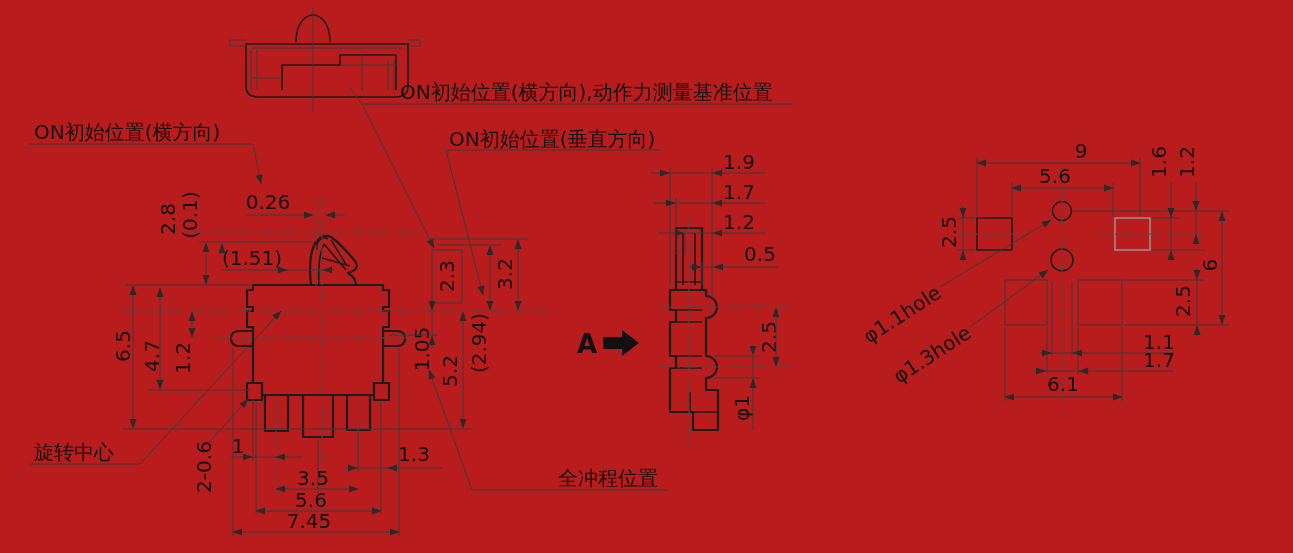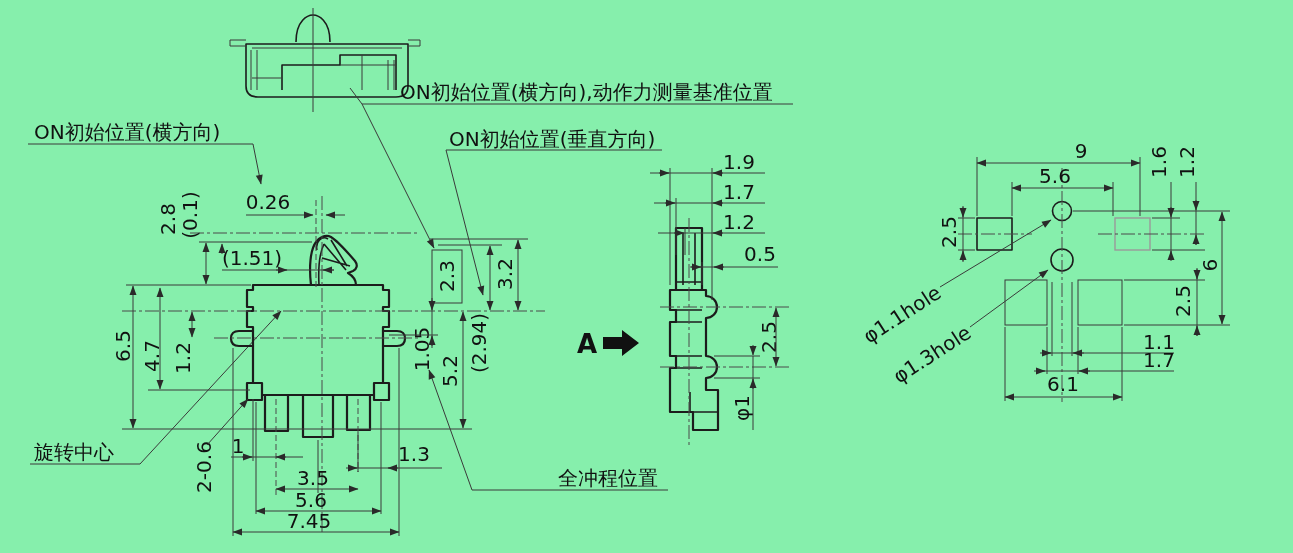--- a/index.html
+++ b/index.html
@@ -1,16 +1,16 @@
 <!DOCTYPE html>
 <html><head>
 <meta charset="utf-8">
 <style>
   html,body{margin:0;padding:0;background:#e8e8e8;}
-  .canvas{position:relative;width:1293px;height:553px;background:#86efac;overflow:hidden;
+  .canvas{position:relative;width:1293px;height:553px;background:#b91c1c;overflow:hidden;
           font-family:"DejaVu Sans",sans-serif;}
   svg{position:absolute;left:0;top:0;}
   
   .b  {stroke:#1c1c1c;stroke-width:2.2;fill:none;stroke-linejoin:round;stroke-linecap:round;}
   .b2 {stroke:#1c1c1c;stroke-width:1.6;fill:none;stroke-linejoin:round;}
   .t  {stroke:#3a3a3a;stroke-width:1;fill:none;}
   .c  {stroke:#4a4a4a;stroke-width:1;fill:none;stroke-dasharray:14 3 3 3;}
   .d  {stroke:#4a4a4a;stroke-width:1;fill:none;stroke-dasharray:6 3;}
   .g  {stroke:#9a9a9a;stroke-width:1.4;fill:none;}
   .txt{fill:#111;font-size:20px;font-family:"DejaVu Sans",sans-serif;}

